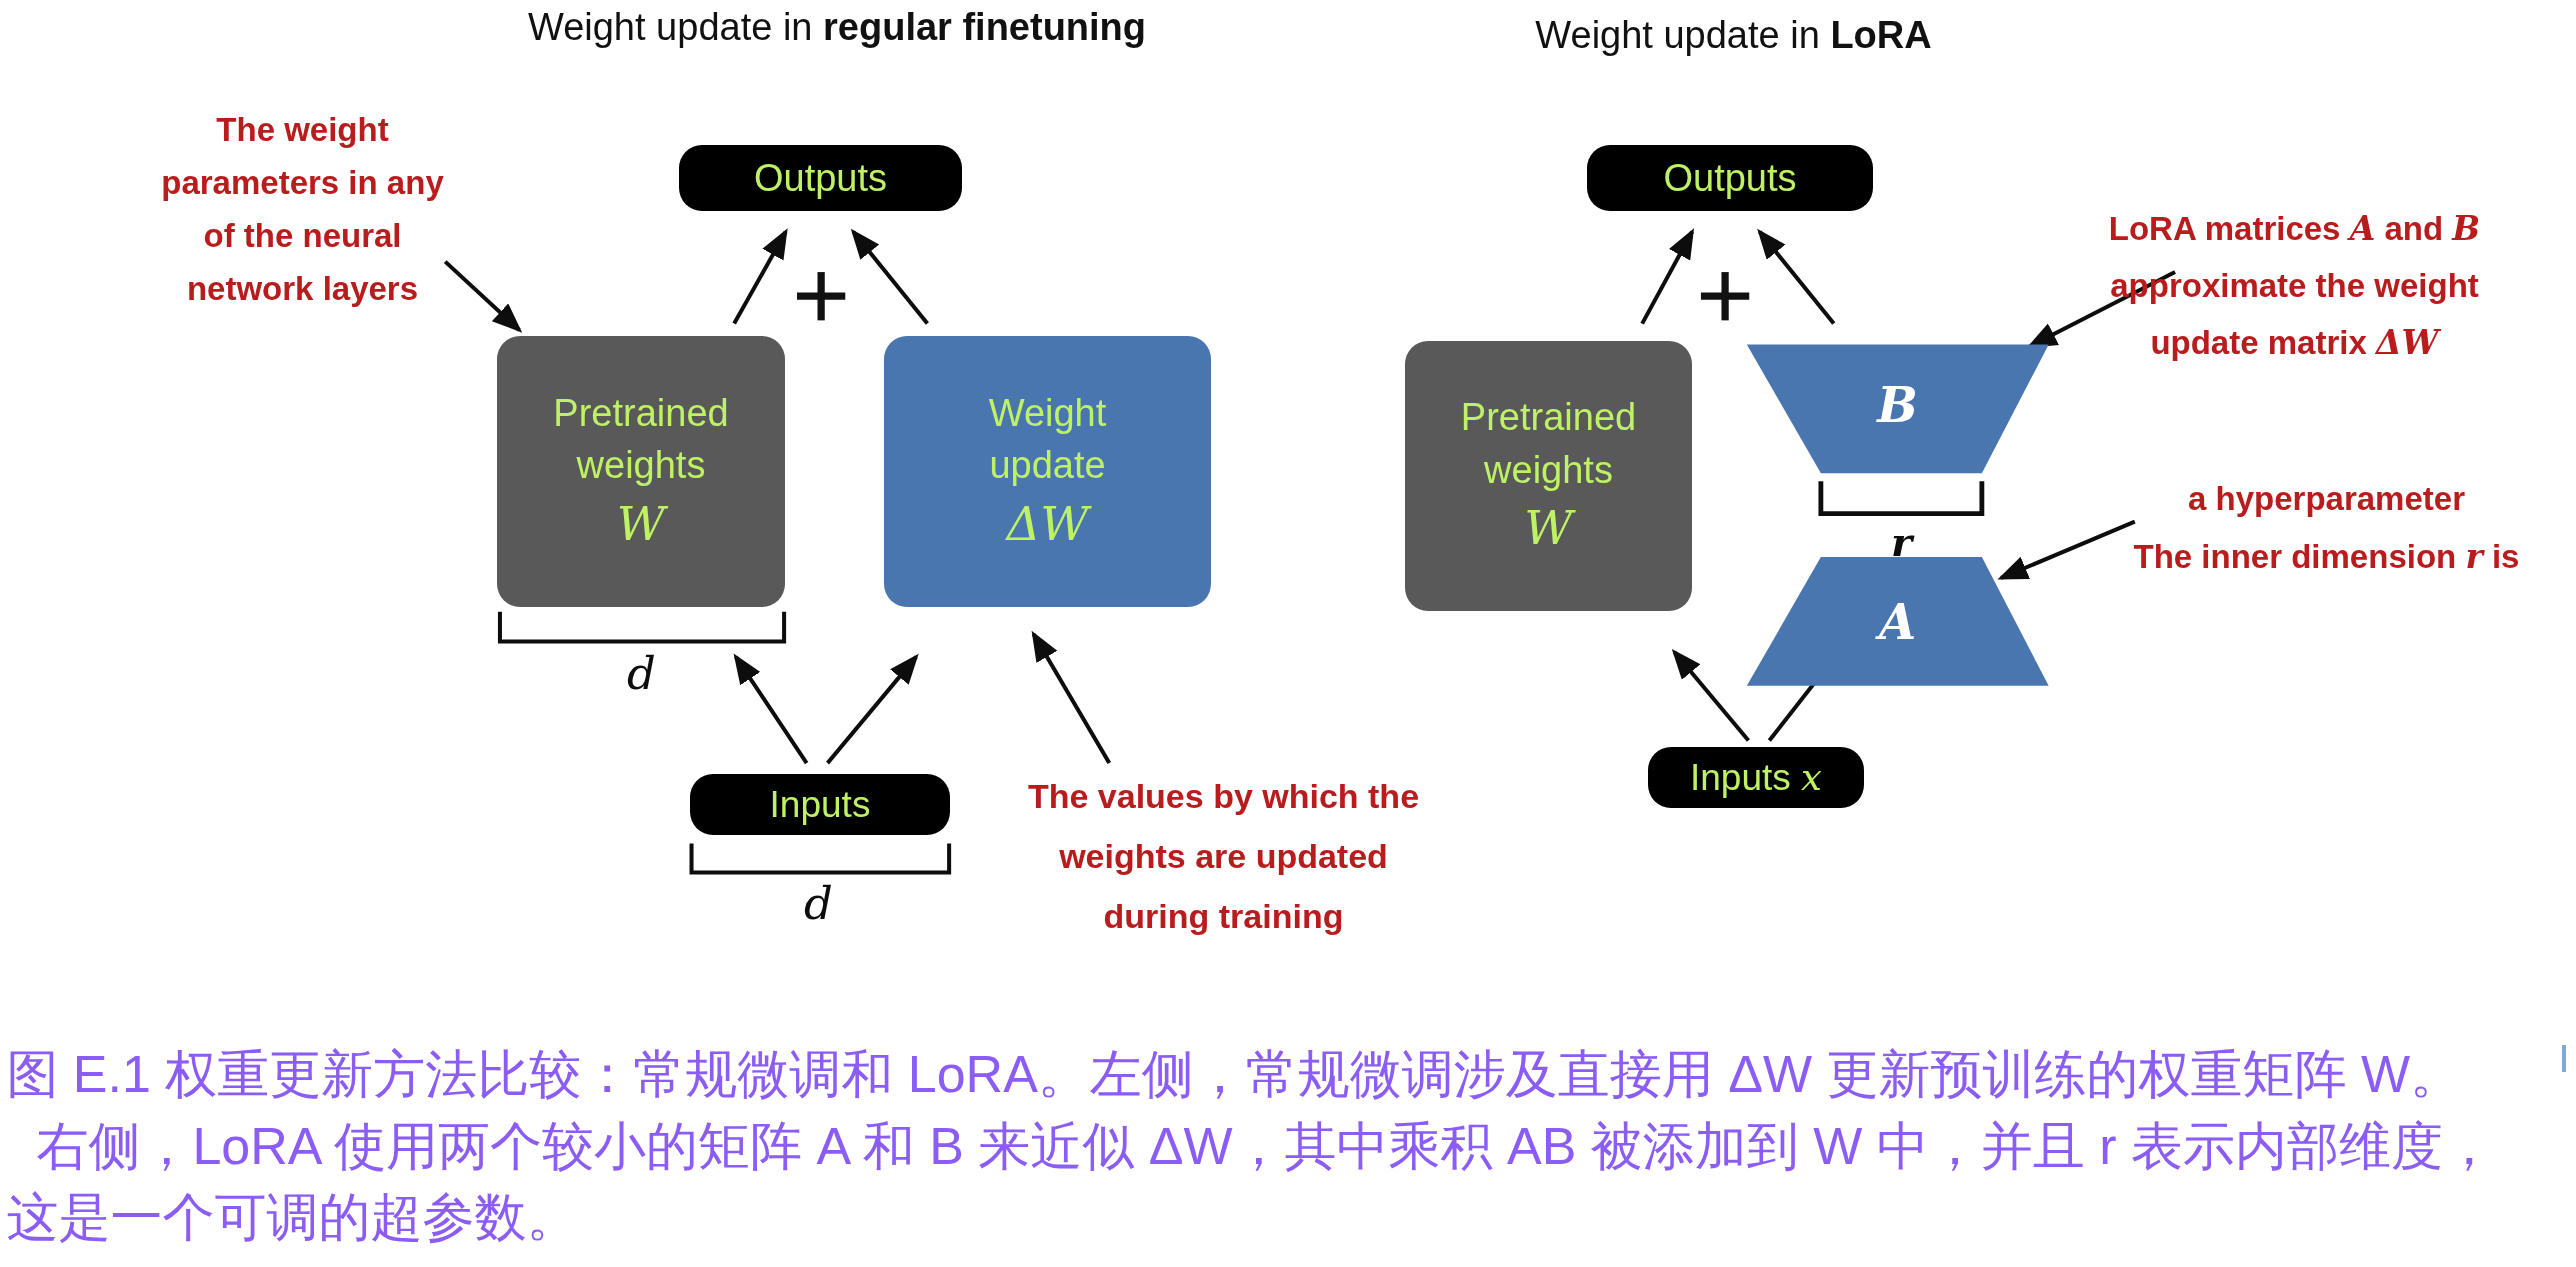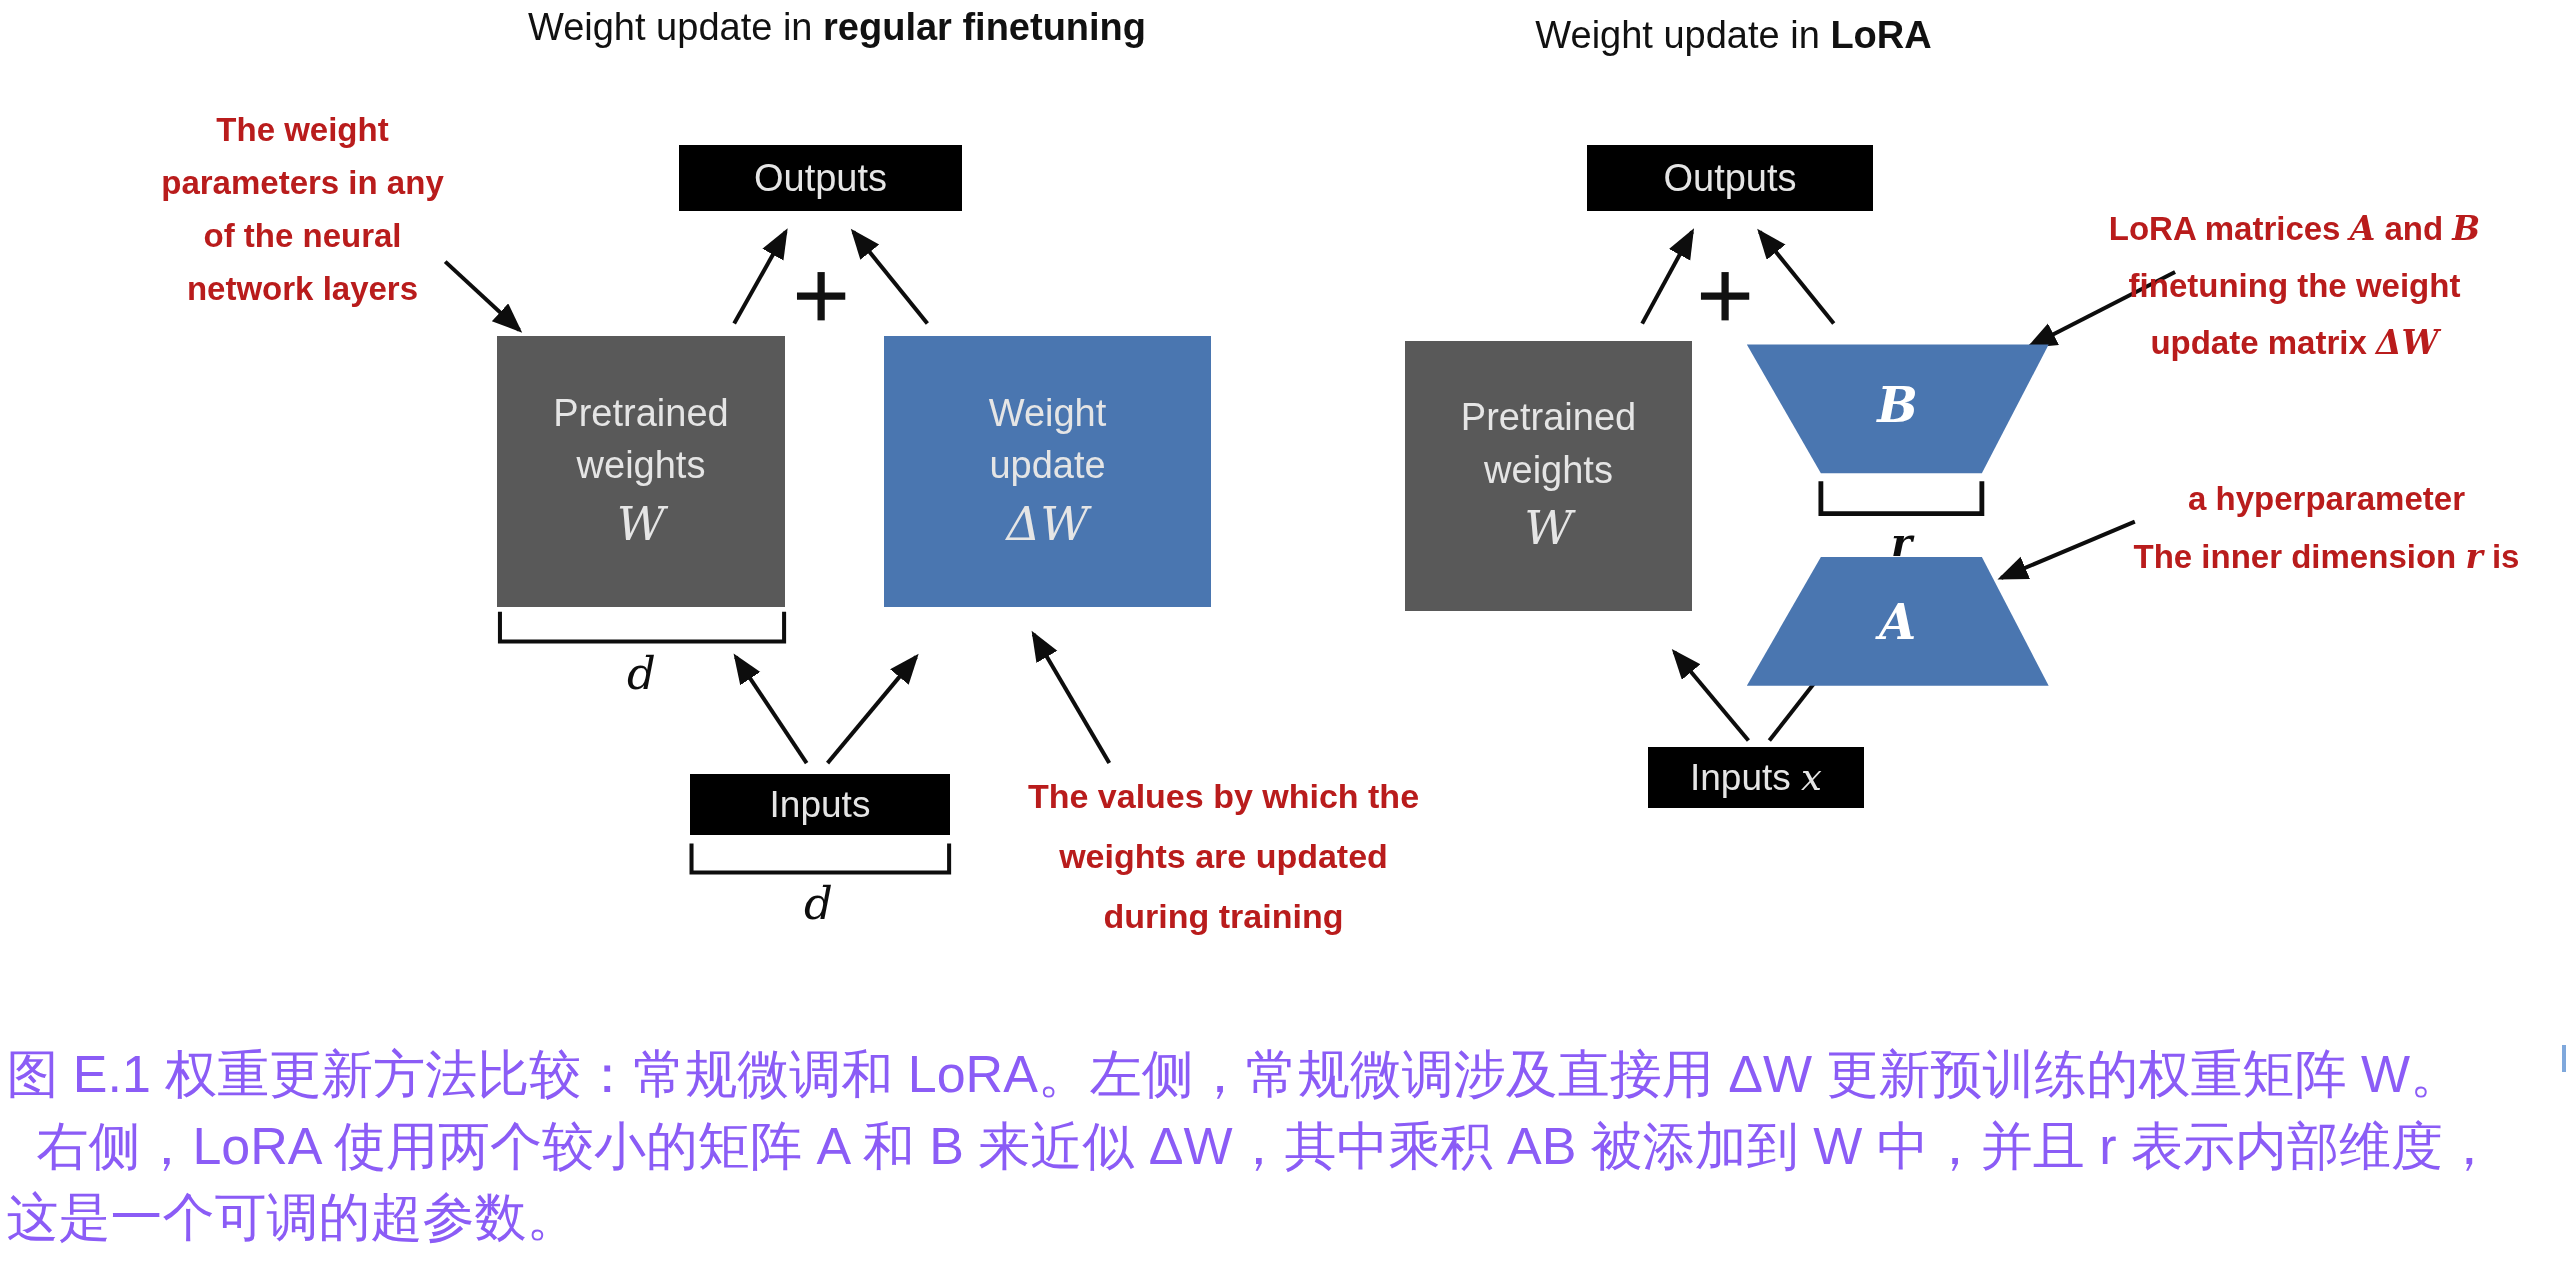--- a/index.html
+++ b/index.html
@@ -3,21 +3,21 @@
 <meta charset="utf-8">
 <style>
   html,body{margin:0;padding:0;background:#ffffff;}
   body{font-family:"Liberation Sans","DejaVu Sans",sans-serif;}
   .canvas{position:relative;width:2576px;height:1267px;background:#ffffff;overflow:hidden;}
   .abs{position:absolute;}
   .overlay{position:absolute;left:0;top:0;width:2576px;height:1267px;}
   .title{font-size:38px;color:#111;text-align:center;white-space:nowrap;}
   .title b{font-weight:bold;text-align:center;}
   .note{font-weight:bold;color:#b91c1c;text-align:center;}
-  .box{display:flex;flex-direction:column;align-items:center;justify-content:center;color:#e5e5e5;text-align:center;}
+  .box{display:flex;flex-direction:column;align-items:center;justify-content:center;color:#bef264;text-align:center;border-radius:23px;}
   .box .bl{font-size:38px;line-height:1.38;}
   .black{background:#000000;}
   .mathw{font-family:"DejaVu Serif","Liberation Serif",serif;font-style:italic;font-weight:500;}
   .mathb{font-family:"DejaVu Serif","Liberation Serif",serif;font-style:italic;font-weight:bold;}
   .shapeLetter{color:#ffffff;font-size:48px;text-align:center;}
   .dimLabel{color:#0d0d0d;font-size:45px;text-align:center;}
   .caption{color:#8b5cf6;font-size:52px;white-space:nowrap;line-height:1;}
 </style>
 </head>
 <body>
@@ -119,21 +119,21 @@
   <div class="abs shapeLetter mathb" style="left:1817px;top:594px;width:161px;">A</div>
 
   <div class="abs dimLabel mathb" style="left:1861px;top:518px;width:81px;font-size:40px;">r</div>
 
   <div class="abs box black" style="left:1648px;top:747px;width:216px;height:61px;">
     <span class="bl" style="font-size:37px;"><span>Inputs </span><span class="mathw">x</span></span>
   </div>
 
   <div class="abs note" style="left:2077px;top:200px;width:435px;font-size:33px;line-height:57px;">
     <div><span>LoRA matrices </span><span class="mathb">A</span><span> and </span><span class="mathb">B</span></div>
-    <div>finetuning the weight</div>
+    <div>approximate the weight</div>
     <div><span>update matrix </span><span class="mathb">ΔW</span></div>
   </div>
 
   <div class="abs note" style="left:2125px;top:470px;width:403px;font-size:33px;line-height:58px;">
     <div>a hyperparameter</div>
     <div><span>The inner dimension </span><span class="mathb">r</span><span> is</span></div>
   </div>
 
   <div class="abs caption" style="left:6.4px;top:1048px;">图 E.1 权重更新方法比较：常规微调和 LoRA。左侧，常规微调涉及直接用 ΔW 更新预训练的权重矩阵 W。</div>
   <div class="abs caption" style="left:6.4px;top:1120px;margin-left:30px;">右侧，LoRA 使用两个较小的矩阵 A 和 B 来近似 ΔW，其中乘积 AB 被添加到 W 中，并且 r 表示内部维度，</div>

